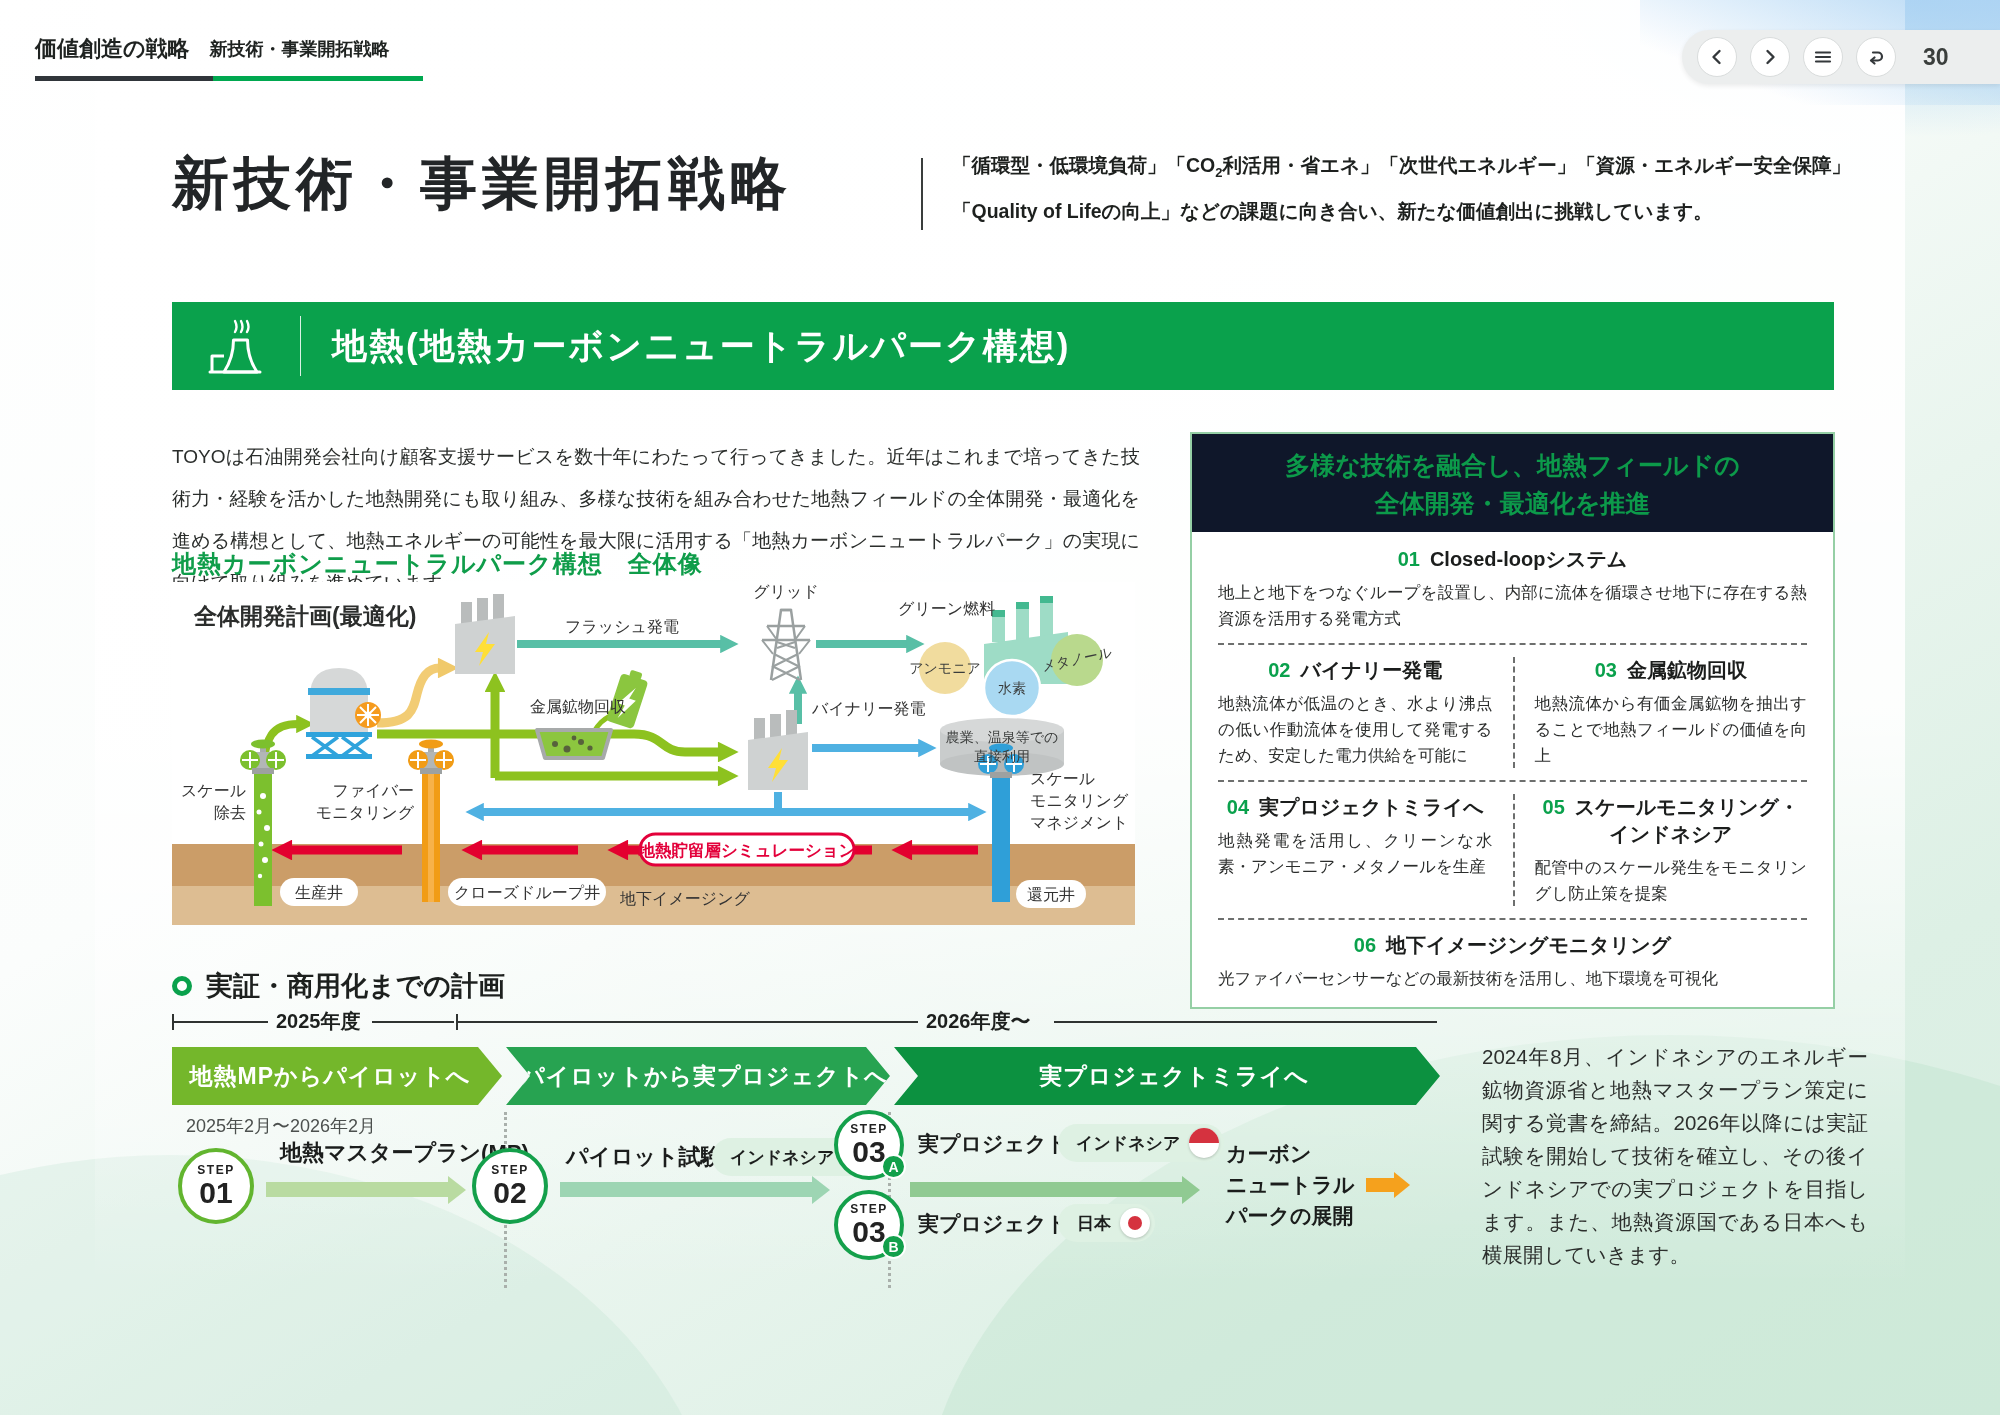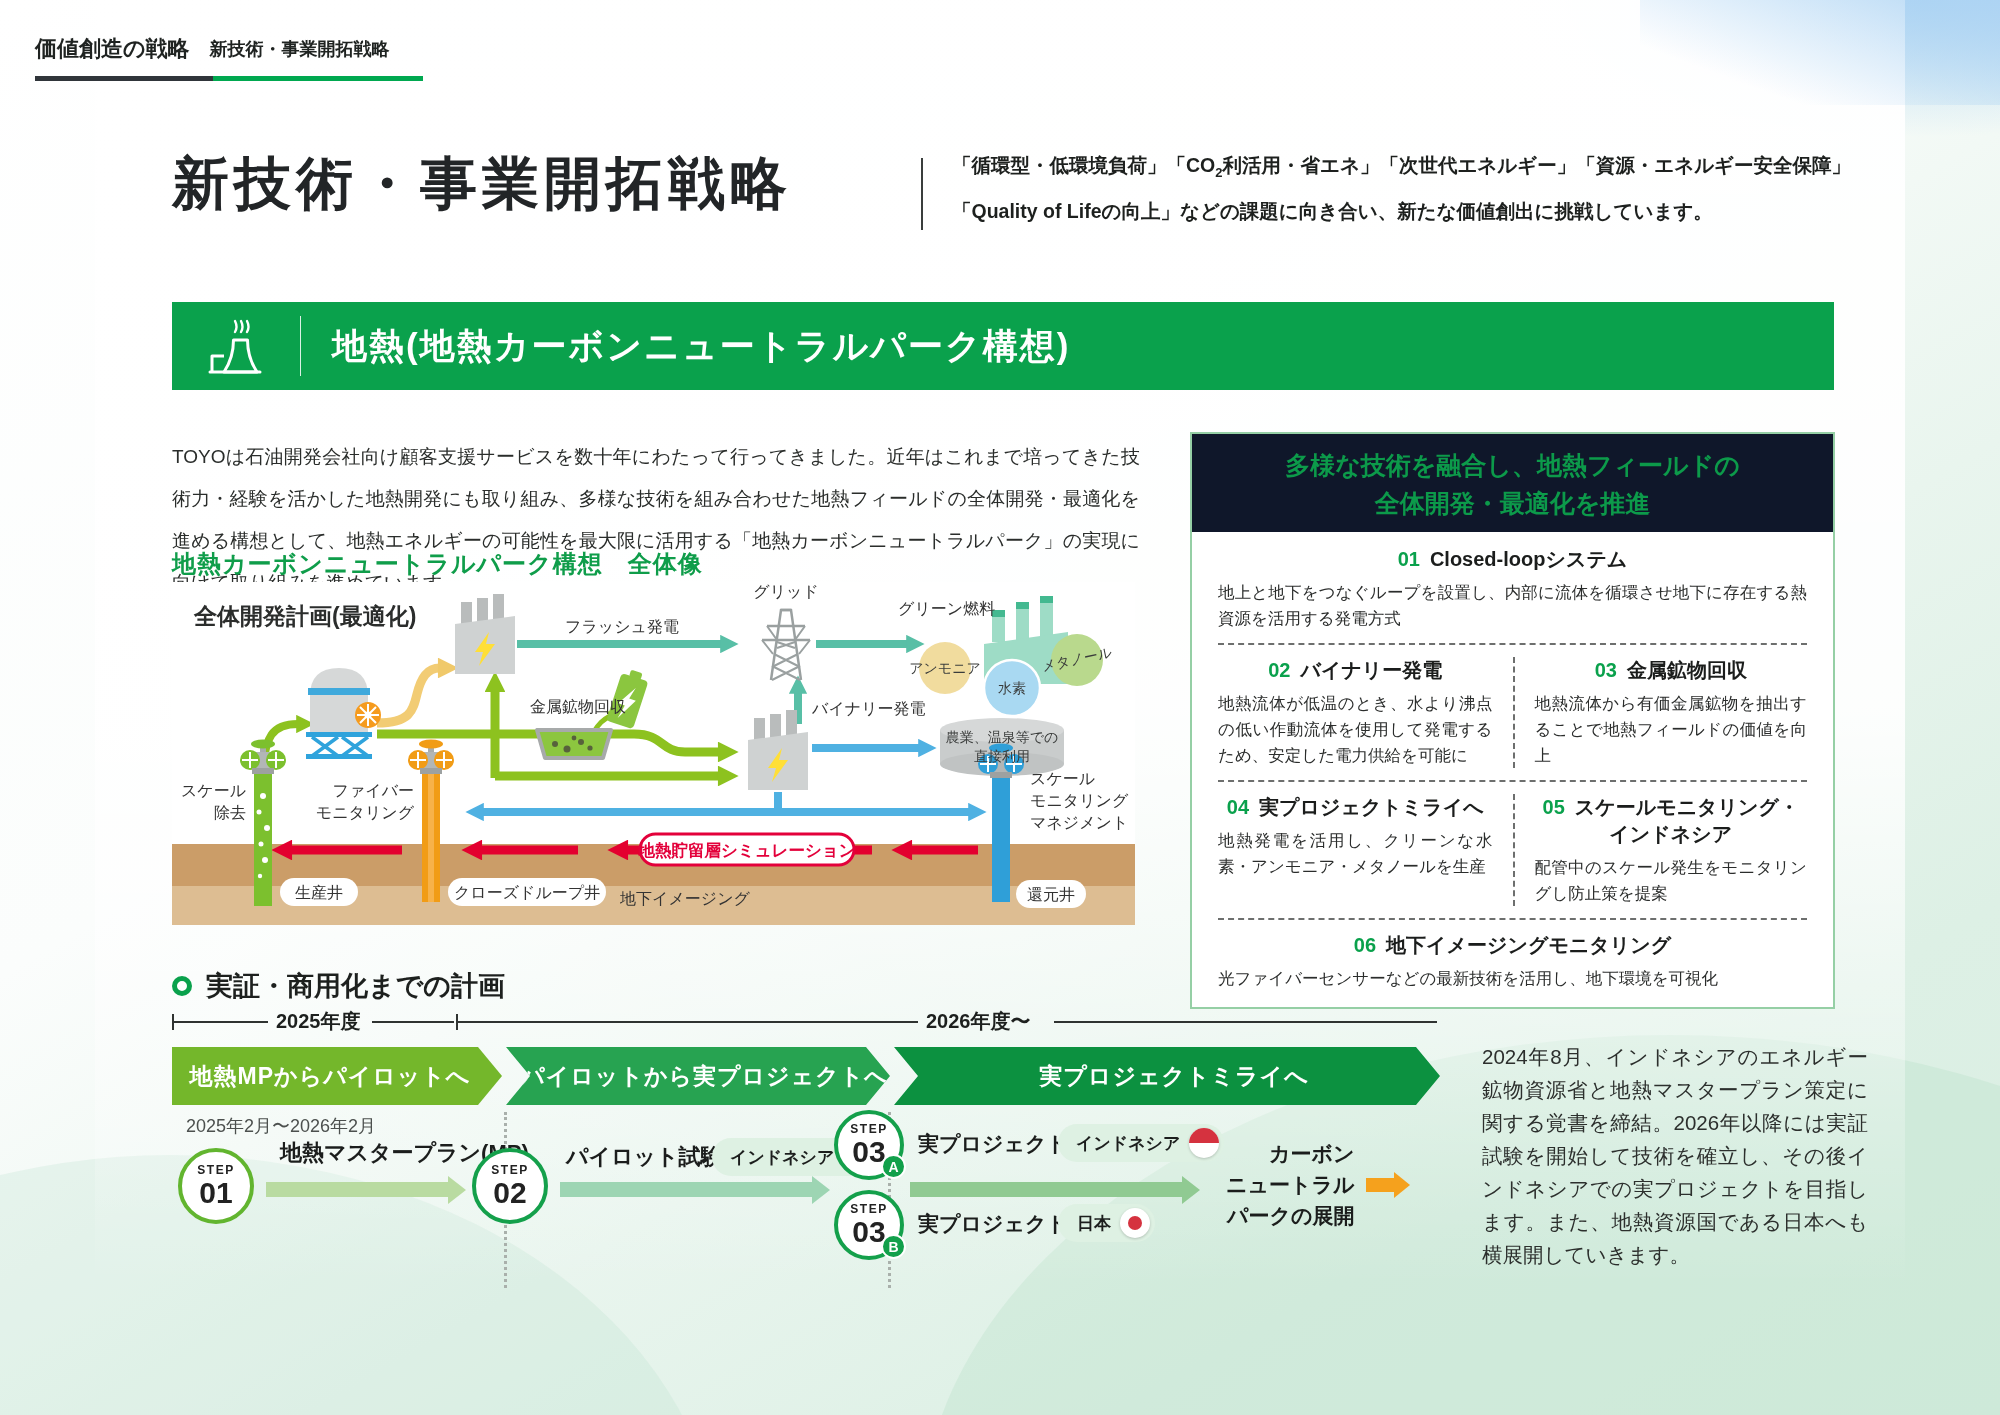--- a/index.html
+++ b/index.html
@@ -106,21 +106,21 @@
   .step-label { position:absolute; font-size:22px; font-weight:700; color:#1b1d1c; }
   .country-pill { position:absolute; height:38px; background:#def1e3; border-radius:19px; display:flex;
     align-items:center; font-size:17px; font-weight:600; color:#1c1e1d; padding:0 44px 0 18px; }
   .flag { position:absolute; right:5px; top:50%; transform:translateY(-50%); width:30px; height:30px;
     border-radius:50%; overflow:hidden; background:#fff; box-shadow:0 1px 3px rgba(0,0,0,.2); }
   .flag-indo::before { content:""; display:block; width:100%; height:50%; background:#d5323f; }
   .flag-japan::before { content:""; position:absolute; left:50%; top:50%; width:14px; height:14px;
     margin:-7px 0 0 -7px; border-radius:50%; background:#d5323f; }
 
   .outcome { position:absolute; left:1226px; top:1138px; font-size:21px; font-weight:700;
-    color:#1b1d1c; line-height:31px;text-align:right; }
+    color:#1b1d1c; line-height:31px; }
   .orange-arrow { position:absolute; left:1366px; top:1178px; width:28px; height:14px; background:#f5a11d; }
   .orange-arrow::after { content:""; position:absolute; left:100%; top:50%; transform:translateY(-50%);
     border-left:16px solid #f5a11d; border-top:13px solid transparent; border-bottom:13px solid transparent; }
 
   .rm-note { position:absolute; left:1482px; top:1040px; width:386px; font-size:20.5px; line-height:33px;
     color:#2c2f2d; text-align:justify; }
 
   
   .dt  { font-size:16px; fill:#333; }
   .dtb { font-size:23px; font-weight:700; fill:#2b2d2c; }
@@ -135,20 +135,44 @@
   <div class="content-bg"></div>
   <div class="nav-backdrop"></div>
 
   <div class="crumbs">
     <span class="crumb1">価値創造の戦略</span>
     <span class="crumb2">新技術・事業開拓戦略</span>
   </div>
   <div class="crumb-bar1"></div>
   <div class="crumb-bar2"></div>
 
+  <div class="navbar">
+    <div class="nav-btn">
+      <svg width="18" height="18" viewBox="0 0 18 18">
+          <path d="M11.5 3 L5.5 9 L11.5 15" fill="none" stroke="#34383b" stroke-width="2.4" stroke-linecap="round" stroke-linejoin="round"></path>
+        </svg>
+    </div>
+    <div class="nav-btn">
+      <svg width="18" height="18" viewBox="0 0 18 18">
+          <path d="M6.5 3 L12.5 9 L6.5 15" fill="none" stroke="#34383b" stroke-width="2.4" stroke-linecap="round" stroke-linejoin="round"></path>
+        </svg>
+    </div>
+    <div class="nav-btn">
+      <svg width="18" height="18" viewBox="0 0 18 18">
+          <path d="M2 4.5 H16 M2 9 H16 M2 13.5 H16" stroke="#34383b" stroke-width="2.2" stroke-linecap="round"></path>
+        </svg>
+    </div>
+    <div class="nav-btn">
+      <svg width="20" height="20" viewBox="0 0 20 20">
+          <path d="M5.5 13.5 H12 A4 4 0 0 0 12 5.5 H7" fill="none" stroke="#34383b" stroke-width="2.2" stroke-linecap="round"></path>
+          <path d="M8.5 10.5 L5 13.5 L8.5 16.5" fill="none" stroke="#34383b" stroke-width="2.2" stroke-linecap="round" stroke-linejoin="round"></path>
+        </svg>
+    </div>
+    <span class="page-num">30</span>
+  </div>
 
   <h1 class="main-title">新技術・事業開拓戦略</h1>
   <div class="title-divider"></div>
   <div class="tagline">
     <span>「循環型・低環境負荷」「CO</span><sub>2</sub><span>利活用・省エネ」「次世代エネルギー」「資源・エネルギー安全保障」</span><br>
     <span>「Quality of Lifeの向上」などの課題に向き合い、新たな価値創出に挑戦しています。</span>
   </div>
 
   <div class="banner">
     <svg class="banner-icon" width="72" height="64" viewBox="0 0 72 64">

